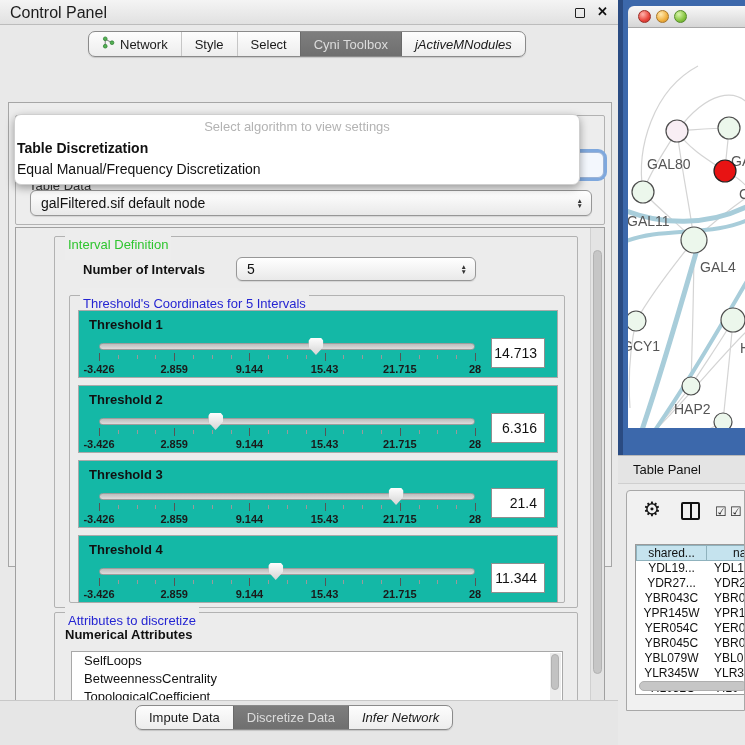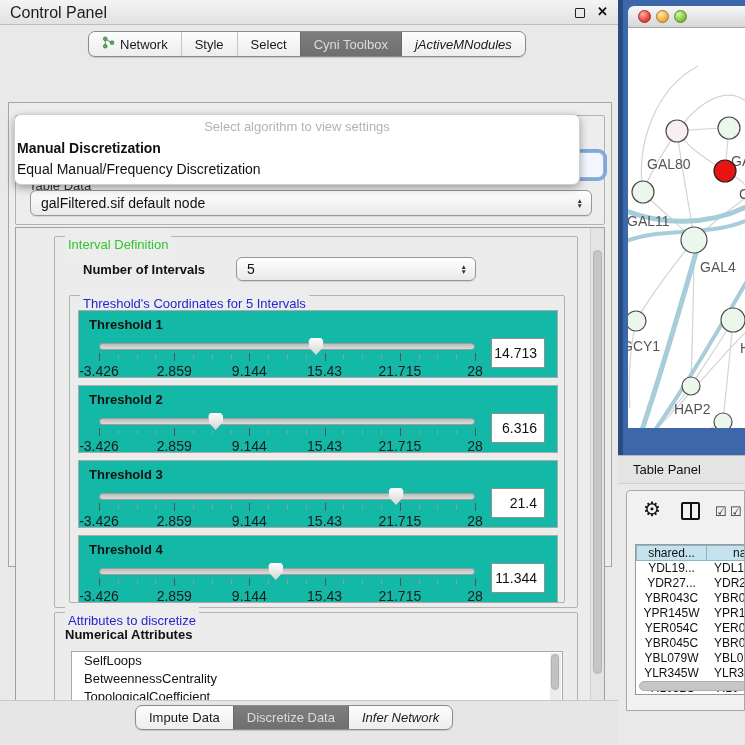--- a/index.html
+++ b/index.html
@@ -63,21 +63,21 @@
   .slider { position:relative; flex:1; height:40px; margin-right:16px; }
   .track { position:absolute; left:0; right:0; top:6px; height:7px; border-radius:4px;
     background:linear-gradient(#bdbdbd,#dcdcdc); border:1px solid #9d9d9d; }
   .thumb { position:absolute; top:1px; width:15px; height:17px; transform:translateX(-50%);
     background:linear-gradient(#fdfdfd,#d5d5d5); clip-path:polygon(15% 0,85% 0,100% 16%,100% 52%,50% 100%,0 52%,0 16%);
     filter:drop-shadow(0 0 1px #777); }
   .ticks { position:absolute; left:0; right:0; top:16px; height:9px; }
   .tick { position:absolute; top:2px; width:1px; height:4px; background:#9a9a9a; }
   .tick.major { top:0; height:8px; background:#555; }
   .scale { position:absolute; left:0; right:0; top:26px; height:12px; }
-  .scale span { position:absolute; transform:translateX(-50%); font-size:14px; font-weight:normal; color:#1a1a1a; white-space:nowrap; }
+  .scale span { position:absolute; transform:translateX(-50%); font-size:11px; font-weight:bold; color:#1a1a1a; white-space:nowrap; }
   .val-box { width:54px; height:30px; margin-top:1px; background:#fff; border:1px solid #8f8f8f;
     font-size:14px; color:#111; text-align:right; line-height:28px; padding-right:7px; }
 
   #attr-group { left:38px; top:384px; width:524px; height:110px; }
   #attr-subtitle { position:absolute; left:10px; top:14px; font-size:13px; font-weight:bold; color:#111; }
   #attr-list { position:absolute; left:16px; top:38px; width:492px; height:56px; background:#fff; border:1px solid #a8a8a8; overflow:hidden; }
   .attr-item { padding-left:12px; font-size:13px; line-height:18px; color:#111; white-space:nowrap; }
   #attr-scrollbar { position:absolute; right:1px; top:1px; width:11px; height:54px; background:#ececec; }
   #attr-thumb { position:absolute; left:1px; top:1px; width:8px; height:36px; border-radius:4px; background:#c2c2c2; border:1px solid #b0b0b0; }
 
@@ -155,21 +155,21 @@
 
   <div id="content-frame">
 
     <div id="algo-group" class="group">
       <span class="group-title faint">Discretization Algorithm</span>
       <div id="algo-combo-ghost"></div>
     </div>
 
     <div id="algo-popup">
       <div id="popup-prompt">Select algorithm to view settings</div>
-    <div class="popup-opt bold">Manual Discretization</div>
+    <div class="popup-opt bold">Table Discretization</div>
         <div class="popup-opt">Equal Manual/Frequency Discretization</div>
       </div>
 
     <div id="tabledata-group" class="group">
       <span class="group-title">Table Data</span>
       <div id="tabledata-combo" class="combo">
         <span class="cval">galFiltered.sif default node</span>
         <span class="spinner">
             <i>▲</i>
             <i>▼</i>

